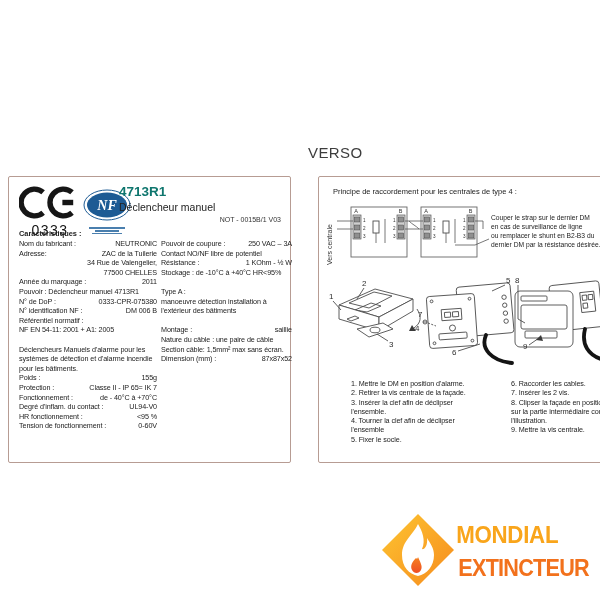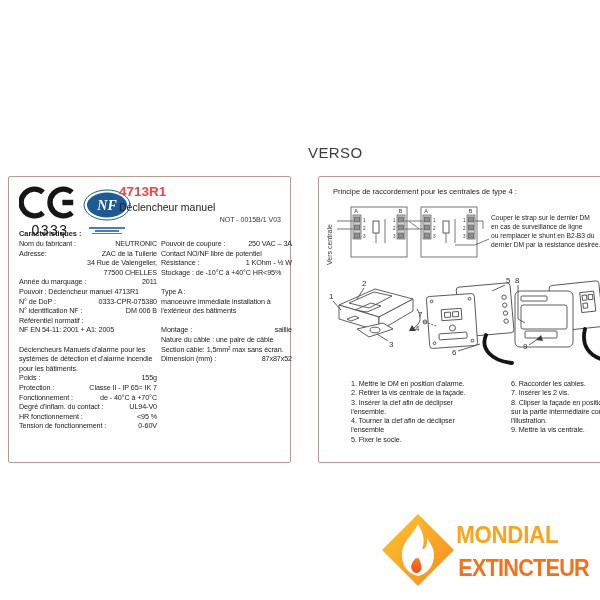--- a/index.html
+++ b/index.html
@@ -16,21 +16,21 @@
   #panel-verso{left:318px;width:289px;text-decoration:underline;}
 
   
   .ce-block{position:absolute;left:10px;top:9px;width:62px;text-align:center;}
   .ce-code{font-size:14px;letter-spacing:1.5px;color:#111;margin-top:-1px;}
   .nf-block{position:absolute;left:74px;top:12px;width:48px;text-align:center;}
   .nf-bars{margin-top:2px;}
   .nf-bars div{margin:1px auto;background:#4a7fae;}
   .b1{width:36px;height:2px;} .b2{width:24px;height:2px;} .b3{width:30px;height:1px;}
   .title-block{position:absolute;left:110px;top:7px;}
-  .product-code{font-size:13.5px;font-weight:bold;color:#ef4444;}
+  .product-code{font-size:13.5px;font-weight:bold;color:#0f766e;}
   .product-name{font-size:10.5px;color:#222;margin-top:2px;}
   .doc-ref{position:absolute;right:9px;top:39px;font-size:7px;color:#333;}
   .char-title{position:absolute;left:10px;top:52px;font-size:7.4px;font-weight:bold;}
 
   
   .spec-col{position:absolute;top:62px;}
   #spec-col-left{left:10px;width:138px;}
   #spec-col-right{left:152px;width:131px;}
   .spec-row{display:flex;justify-content:space-between;min-height:9.6px;line-height:9.6px;
             font-size:7.2px;letter-spacing:-.1px;}
@@ -222,21 +222,21 @@
         <span class="l"></span>
         <span class="r"></span>
       </div>
 
       <div class="spec-row">
         <span class="l">Type A :</span>
         <span class="r"></span>
       </div>
 
       <div class="spec-row">
-        <span class="l">manoeuvre immédiate installation à l'extérieur des bâtiments</span>
+        <span class="l">manoeuvre détection installation à l'extérieur des bâtiments</span>
         <span class="r"></span>
       </div>
 
       <div class="spec-row">
         <span class="l"></span>
         <span class="r"></span>
       </div>
 
       <div class="spec-row">
         <span class="l">Montage :</span>

